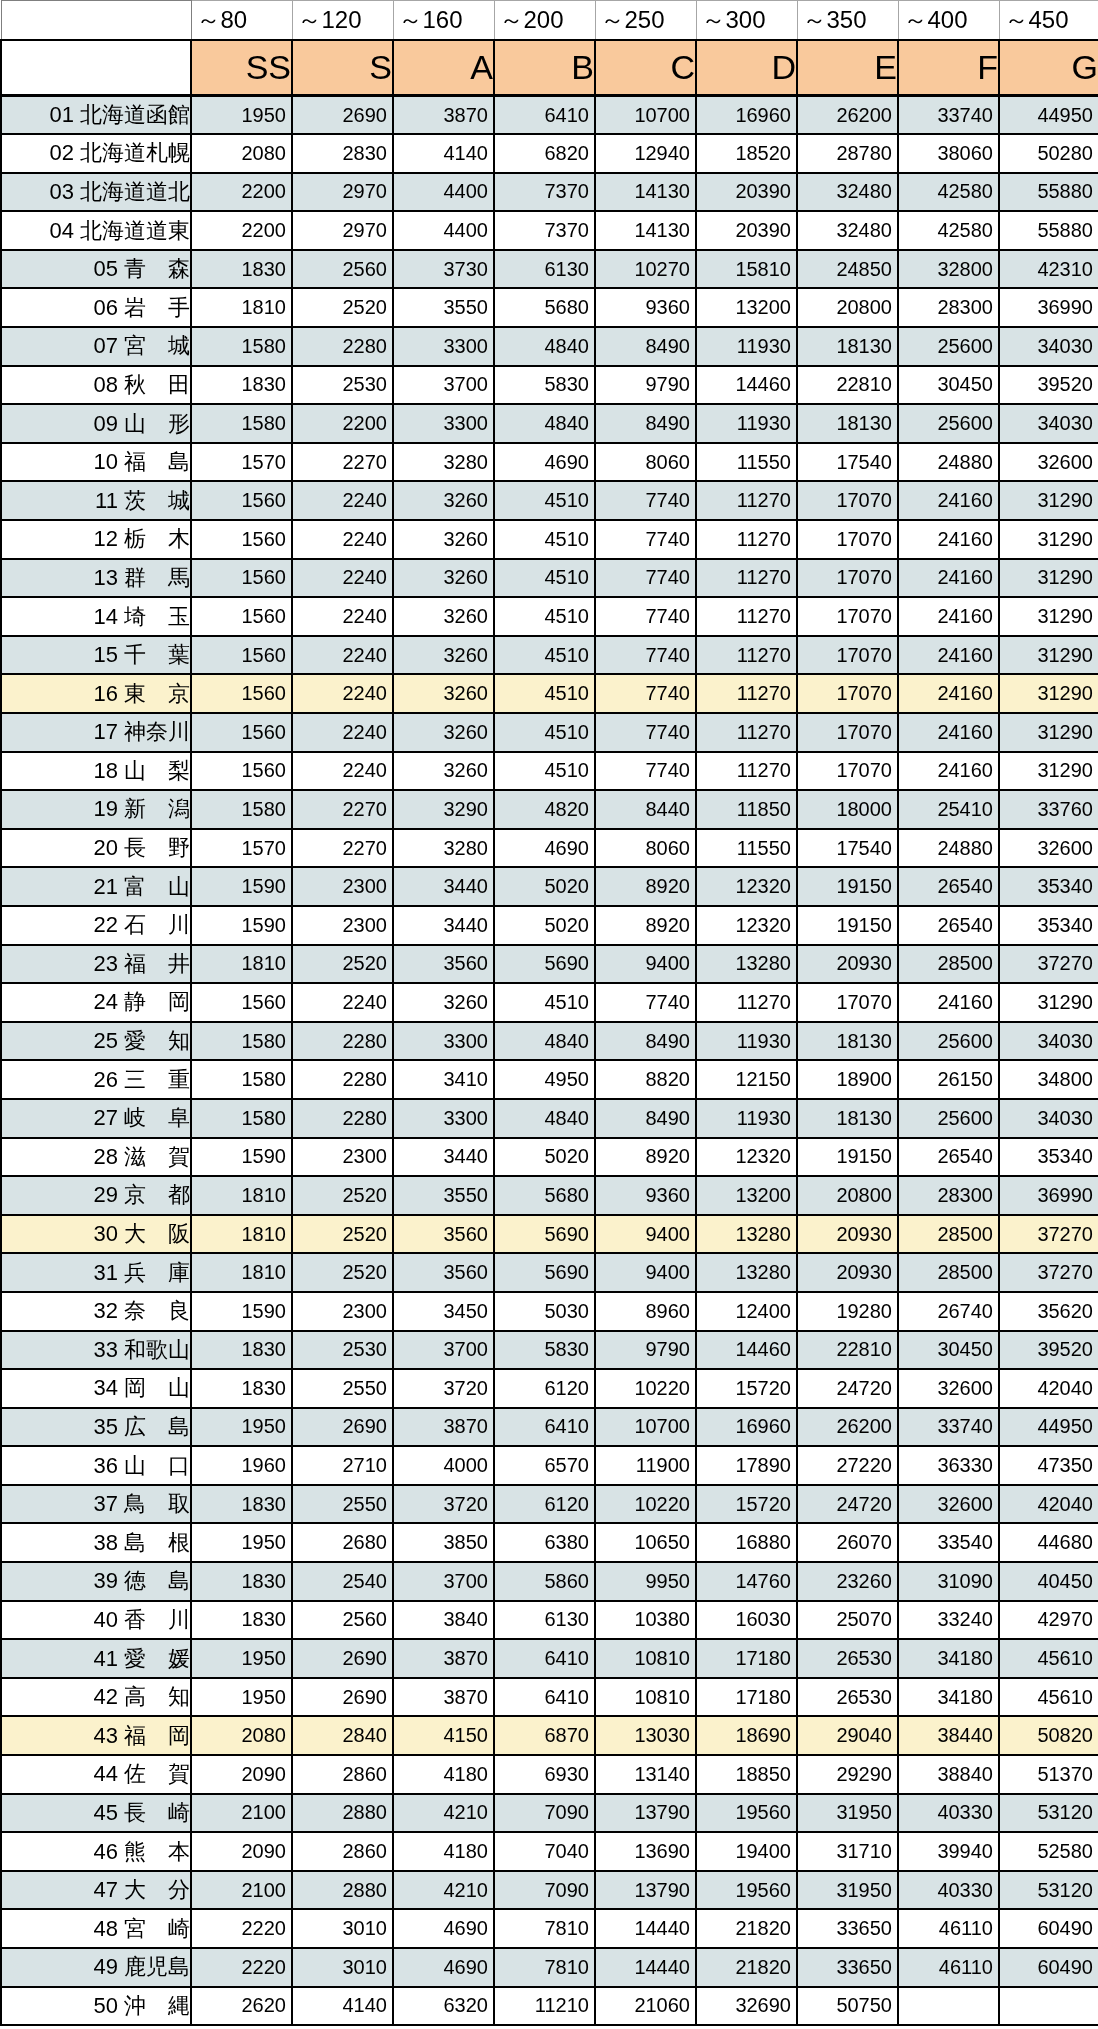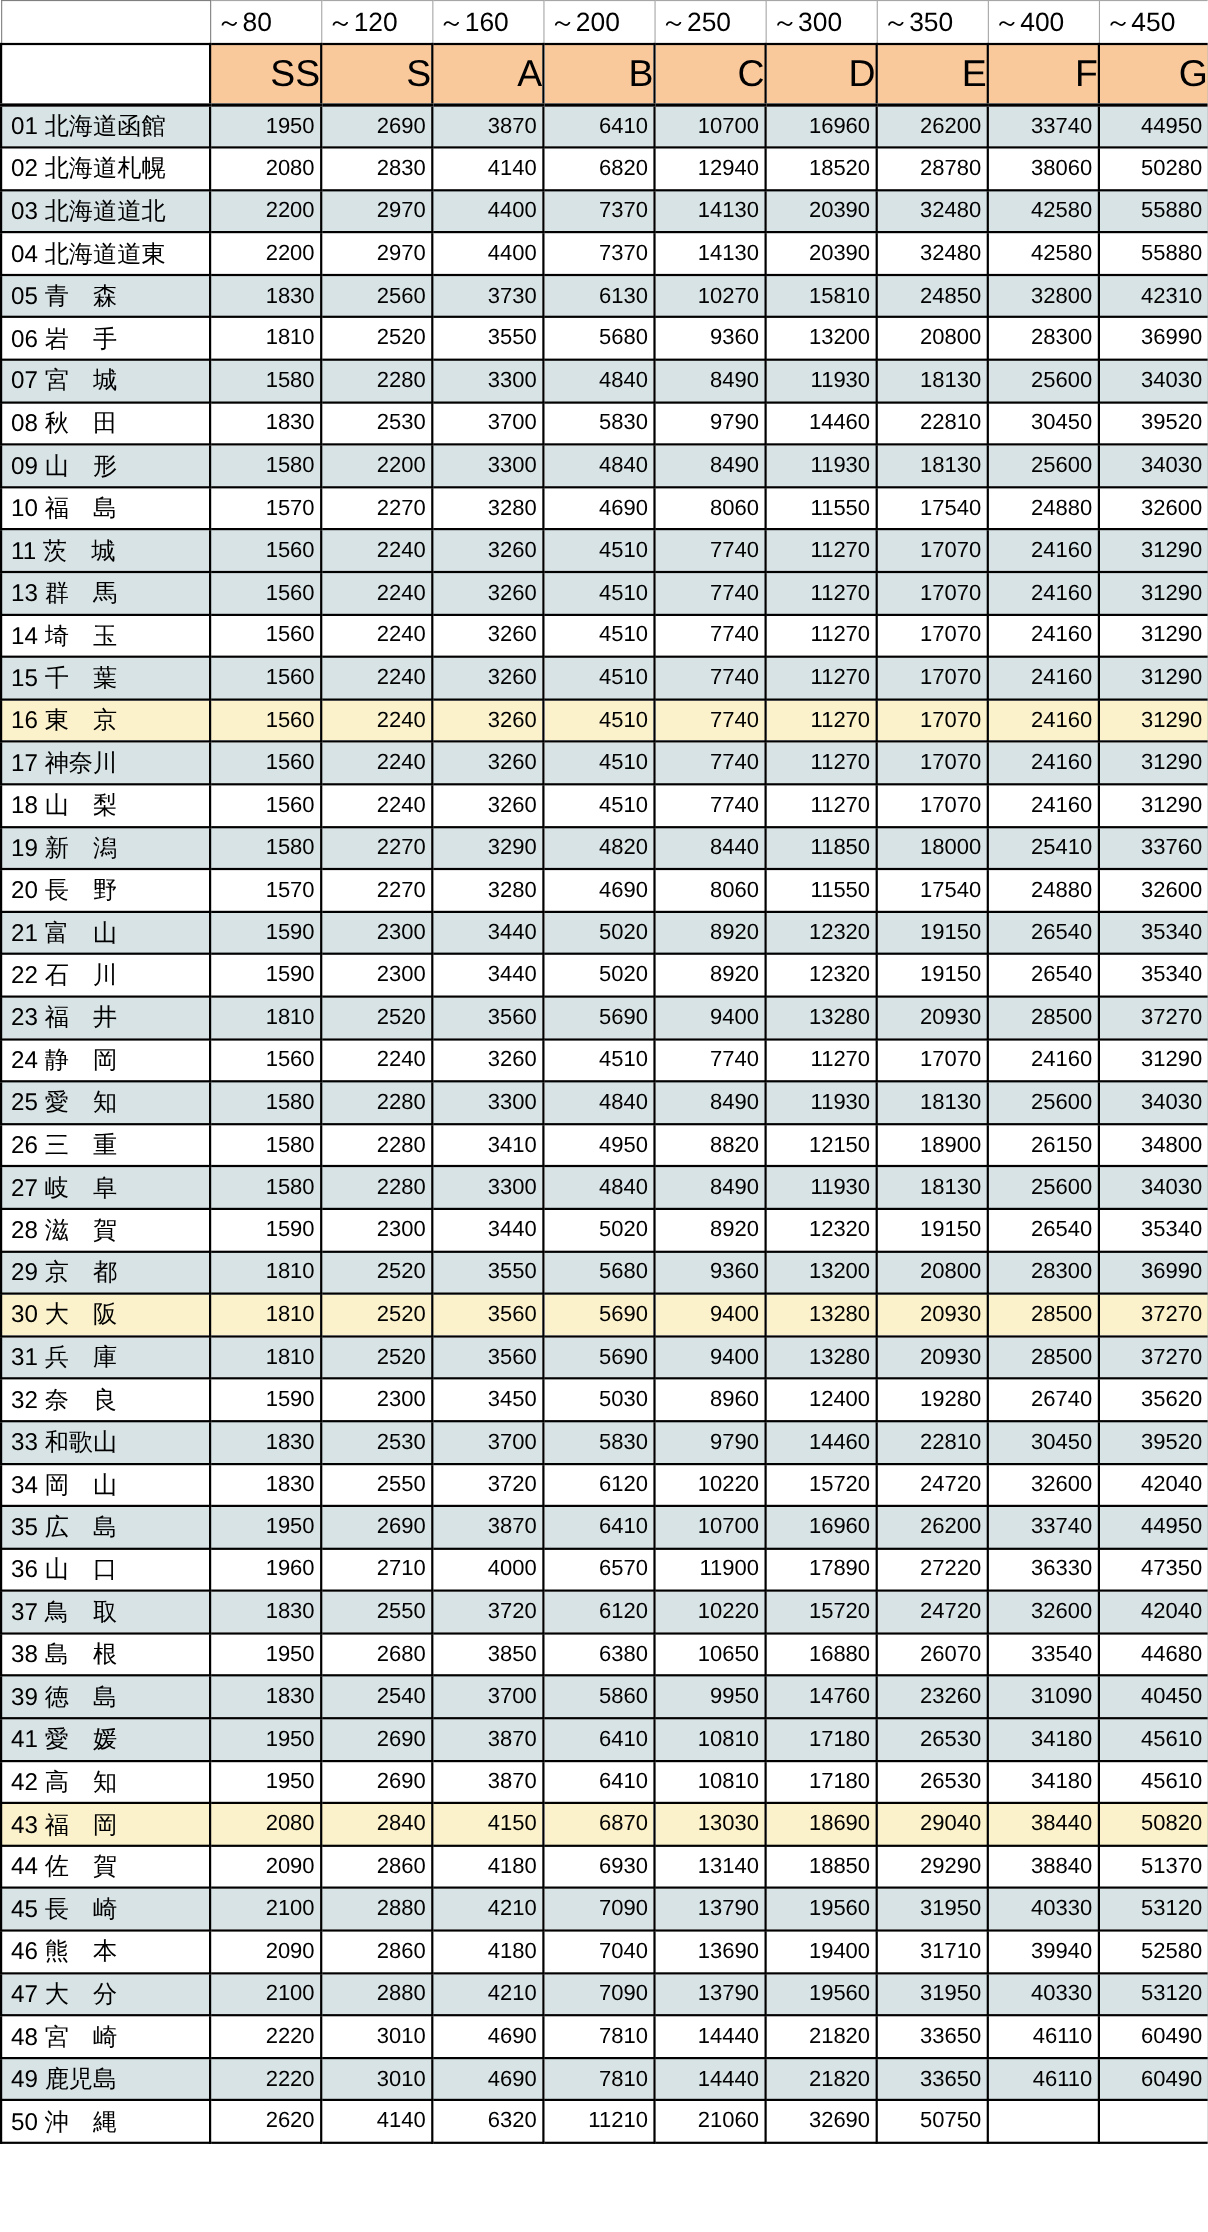--- a/index.html
+++ b/index.html
@@ -60,21 +60,21 @@
     height: 38.6px;
     border: 2px solid var(--line, #000);
     font-size: 20px;
     text-align: right;
     vertical-align: middle;
     padding: 0 5px 0 0;
     white-space: nowrap;
     overflow: hidden;
   }
   tbody td.name-cell {
-    text-align: left;
+    text-align: right;
     padding: 0 0 0 8px;
     font-size: 22px;
   }
   tbody tr.plain td { background: #ffffff; }
   tbody tr.alt td   { background: var(--alt-fill, #D8E3E5); }
   tbody tr.hl td    { background: var(--hl-fill, #FBF2CC); }
 </style>
 </head>
 <body>
 
@@ -244,20 +244,32 @@
           <td class="num-cell">1560</td>
           <td class="num-cell">2240</td>
           <td class="num-cell">3260</td>
           <td class="num-cell">4510</td>
           <td class="num-cell">7740</td>
           <td class="num-cell">11270</td>
           <td class="num-cell">17070</td>
           <td class="num-cell">24160</td>
           <td class="num-cell">31290</td>
         </tr>
+        <tr class="plain">
+          <td class="name-cell">12 栃　木</td>
+          <td class="num-cell">1560</td>
+          <td class="num-cell">2240</td>
+          <td class="num-cell">3260</td>
+          <td class="num-cell">4510</td>
+          <td class="num-cell">7740</td>
+          <td class="num-cell">11270</td>
+          <td class="num-cell">17070</td>
+          <td class="num-cell">24160</td>
+          <td class="num-cell">31290</td>
+        </tr>
         <tr class="alt">
           <td class="name-cell">13 群　馬</td>
           <td class="num-cell">1560</td>
           <td class="num-cell">2240</td>
           <td class="num-cell">3260</td>
           <td class="num-cell">4510</td>
           <td class="num-cell">7740</td>
           <td class="num-cell">11270</td>
           <td class="num-cell">17070</td>
           <td class="num-cell">24160</td>
@@ -568,20 +580,32 @@
           <td class="num-cell">1830</td>
           <td class="num-cell">2540</td>
           <td class="num-cell">3700</td>
           <td class="num-cell">5860</td>
           <td class="num-cell">9950</td>
           <td class="num-cell">14760</td>
           <td class="num-cell">23260</td>
           <td class="num-cell">31090</td>
           <td class="num-cell">40450</td>
         </tr>
+        <tr class="plain">
+          <td class="name-cell">40 香　川</td>
+          <td class="num-cell">1830</td>
+          <td class="num-cell">2560</td>
+          <td class="num-cell">3840</td>
+          <td class="num-cell">6130</td>
+          <td class="num-cell">10380</td>
+          <td class="num-cell">16030</td>
+          <td class="num-cell">25070</td>
+          <td class="num-cell">33240</td>
+          <td class="num-cell">42970</td>
+        </tr>
         <tr class="alt">
           <td class="name-cell">41 愛　媛</td>
           <td class="num-cell">1950</td>
           <td class="num-cell">2690</td>
           <td class="num-cell">3870</td>
           <td class="num-cell">6410</td>
           <td class="num-cell">10810</td>
           <td class="num-cell">17180</td>
           <td class="num-cell">26530</td>
           <td class="num-cell">34180</td>

